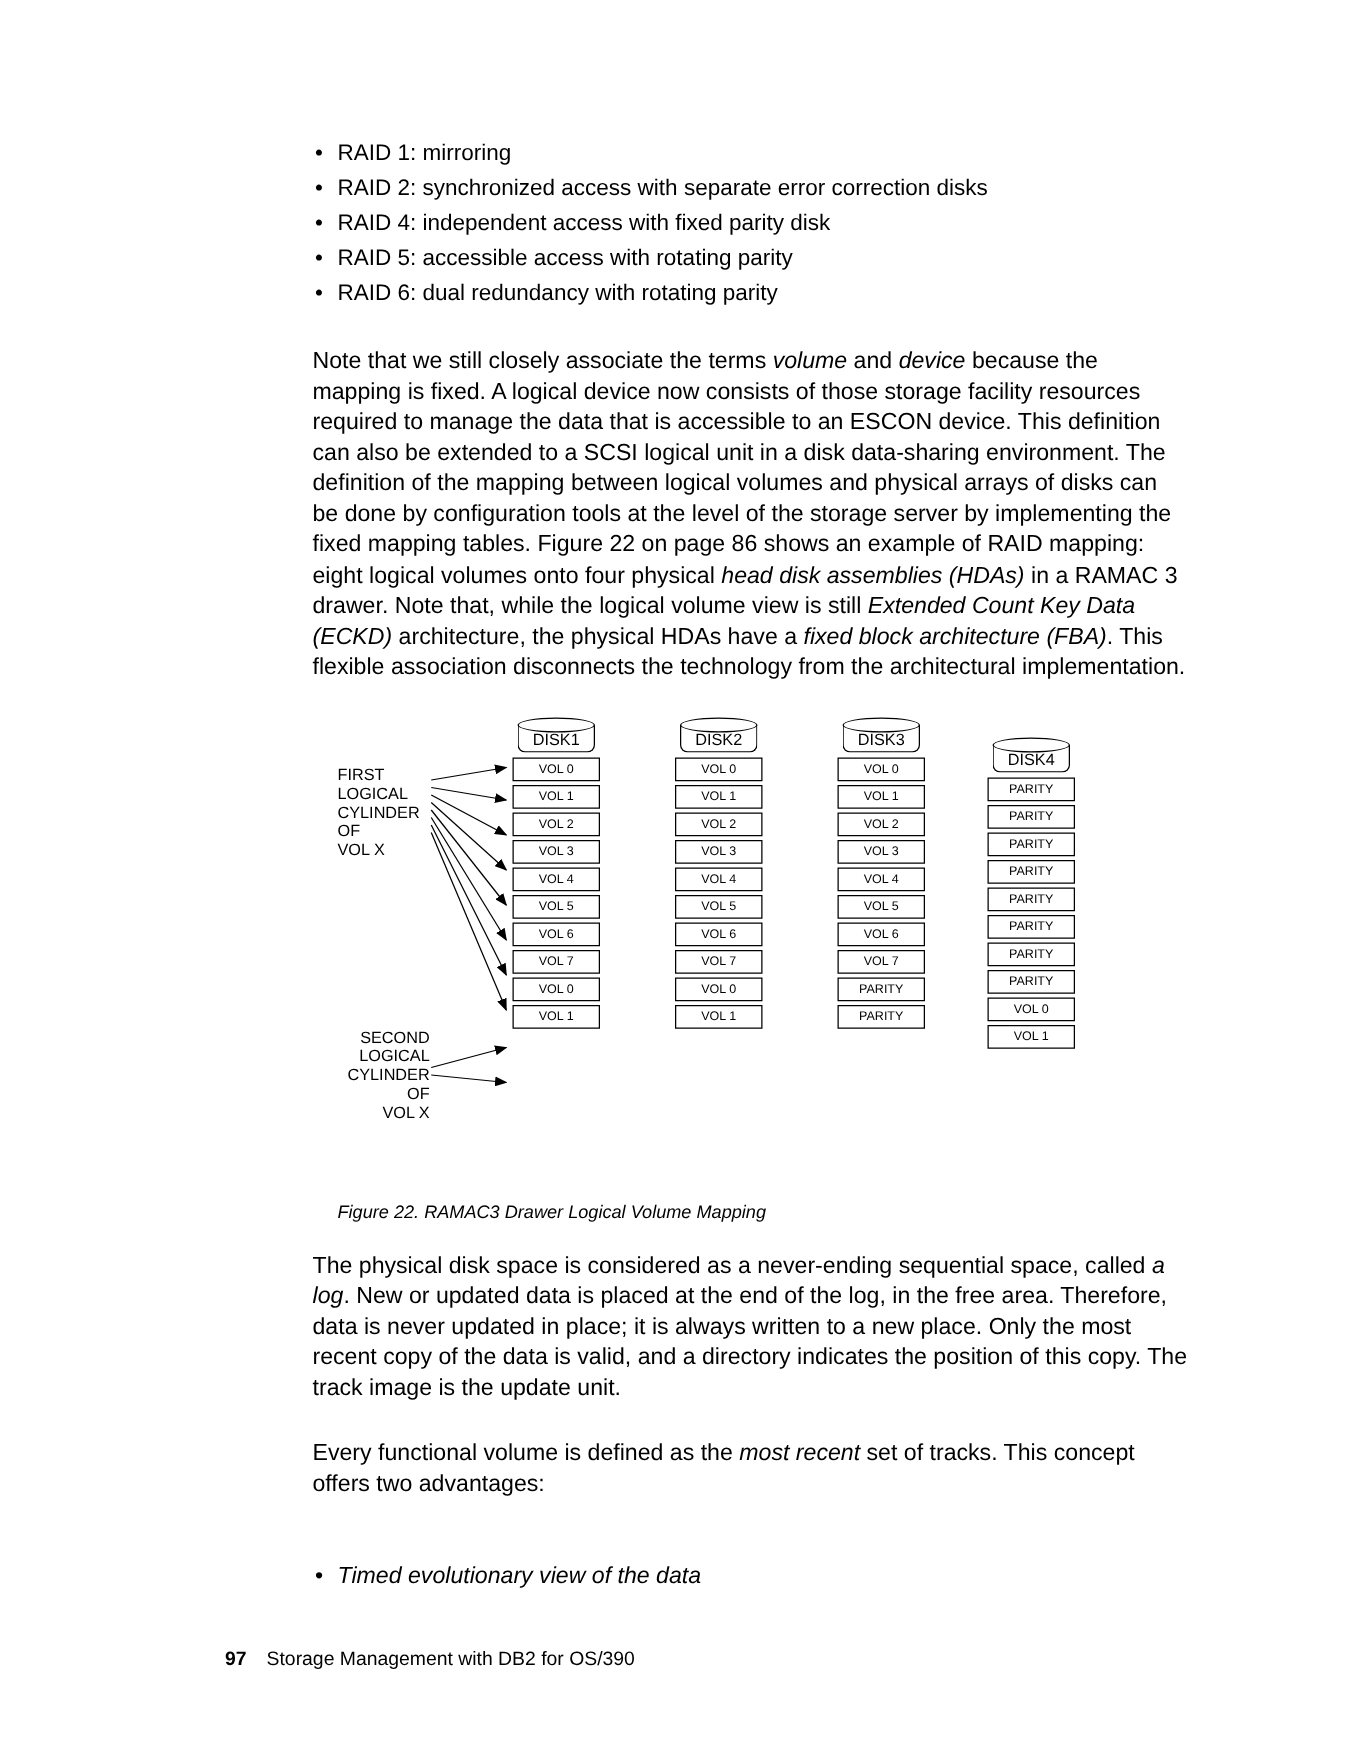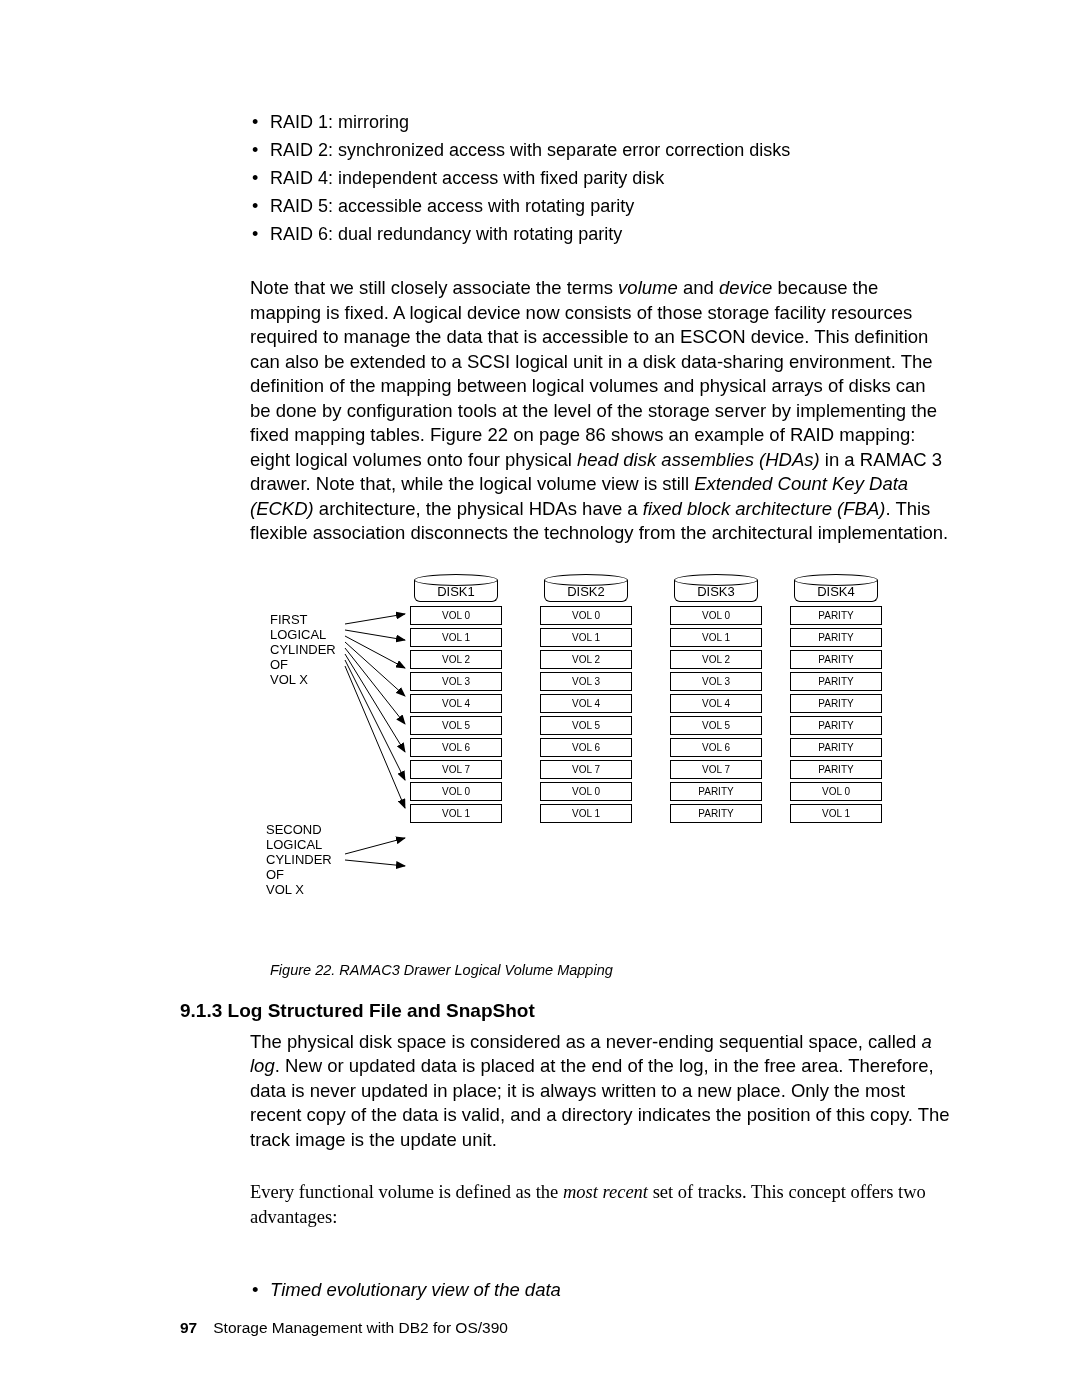--- a/index.html
+++ b/index.html
@@ -44,21 +44,21 @@
     margin: 0 0 28px 0;
   }
   em { font-style: italic; }
   .figure {
     margin: 10px 0 10px 0;
     position: relative;
     height: 370px;
   }
   .disk-col {
     position: absolute;
-    width: 92px;
+    width: 70px;
     text-align: center;
   }
   .disk-top {
     border: 1px solid #000;
     border-radius: 50%/50%;
     height: 10px;
     margin: 0 4px -6px 4px;
     background: #fff;
     position: relative;
     z-index: 2;
@@ -145,21 +145,21 @@
     <p class="body">
       <span>Note that we still closely associate the terms </span><em>volume</em><span> and </span><em>device</em><span> because the mapping is fixed. A logical device now consists of those storage facility resources required to manage the data that is accessible to an ESCON device. This definition can also be extended to a SCSI logical unit in a disk data-sharing environment. The definition of the mapping between logical volumes and physical arrays of disks can be done by configuration tools at the level of the storage server by implementing the fixed mapping tables. Figure 22 on page 86 shows an example of RAID mapping: eight logical volumes onto four physical </span><em>head disk assemblies (HDAs)</em><span> in a RAMAC 3 drawer. Note that, while the logical volume view is still </span><em>Extended Count Key Data (ECKD)</em><span> architecture, the physical HDAs have a </span><em>fixed block architecture (FBA)</em><span>. This flexible association disconnects the technology from the architectural implementation.</span>
     </p>
 
     <div class="figure">
       <div class="side-label" style="left:20px; top:38px; white-space:pre;">FIRST
 LOGICAL
 CYLINDER
 OF
 VOL X</div>
-      <div class="side-label" style="left:16px; top:248px; white-space:pre;">SECOND
+      <div class="side-label" style="left:28px; top:248px; white-space:pre;text-align:right;">SECOND
 LOGICAL
 CYLINDER
 OF
 VOL X</div>
 
       <svg class="arrow-svg" style="left:0;top:0;" width="200" height="360">
         <defs>
           <marker id="ah" markerWidth="10" markerHeight="8" refX="9" refY="4" orient="auto">
             <path d="M0,0 L10,4 L0,8 Z" fill="#000"></path>
           </marker>
@@ -214,45 +214,44 @@
         <div class="cell">VOL 2</div>
         <div class="cell">VOL 3</div>
         <div class="cell">VOL 4</div>
         <div class="cell">VOL 5</div>
         <div class="cell">VOL 6</div>
         <div class="cell">VOL 7</div>
         <div class="cell">PARITY</div>
         <div class="cell">PARITY</div>
       </div>
 
-      <div class="disk-col" style="left:540px; top:0;">
+      <div class="disk-col" style="left:540px; top:16px;">
         <div class="disk-top"></div>
         <div class="disk-label">DISK4</div>
         <div class="cell">PARITY</div>
         <div class="cell">PARITY</div>
         <div class="cell">PARITY</div>
         <div class="cell">PARITY</div>
         <div class="cell">PARITY</div>
         <div class="cell">PARITY</div>
         <div class="cell">PARITY</div>
         <div class="cell">PARITY</div>
         <div class="cell">VOL 0</div>
         <div class="cell">VOL 1</div>
       </div>
     </div>
 
     <div class="figcap">Figure 22. RAMAC3 Drawer Logical Volume Mapping</div>
 
-    <h3 class="section">9.1.3  Log Structured File and SnapShot</h3>
 
     <p class="body">
       <span>The physical disk space is considered as a never-ending sequential space, called </span><em>a log</em><span>. New or updated data is placed at the end of the log, in the free area. Therefore, data is never updated in place; it is always written to a new place. Only the most recent copy of the data is valid, and a directory indicates the position of this copy. The track image is the update unit.</span>
     </p>
 
-    <p class="body" style="margin-bottom:8px;font-family:Liberation Serif, serif;">
+    <p class="body" style="margin-bottom:8px;">
       <span>Every functional volume is defined as the </span><em>most recent</em><span> set of tracks. This concept offers two advantages:</span>
     </p>
 
     <ul class="adv">
       <li>Timed evolutionary view of the data</li>
     </ul>
 
   </div>
 
   <div class="footer">

